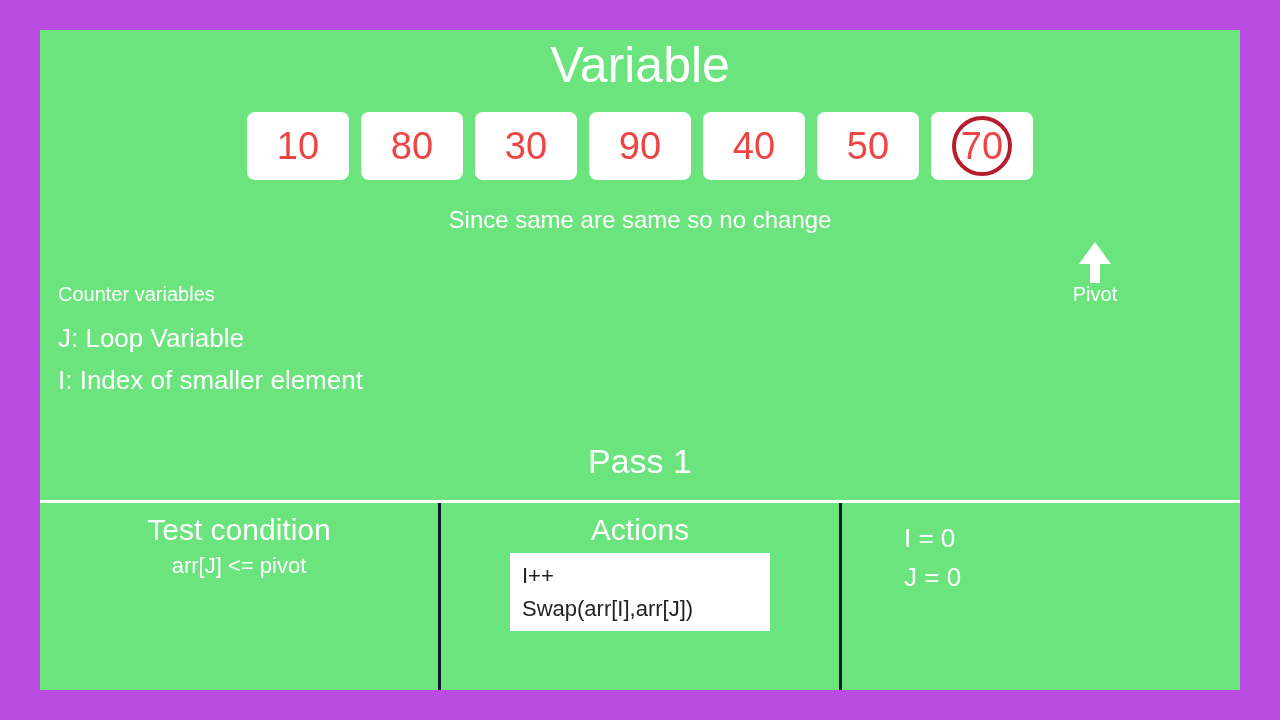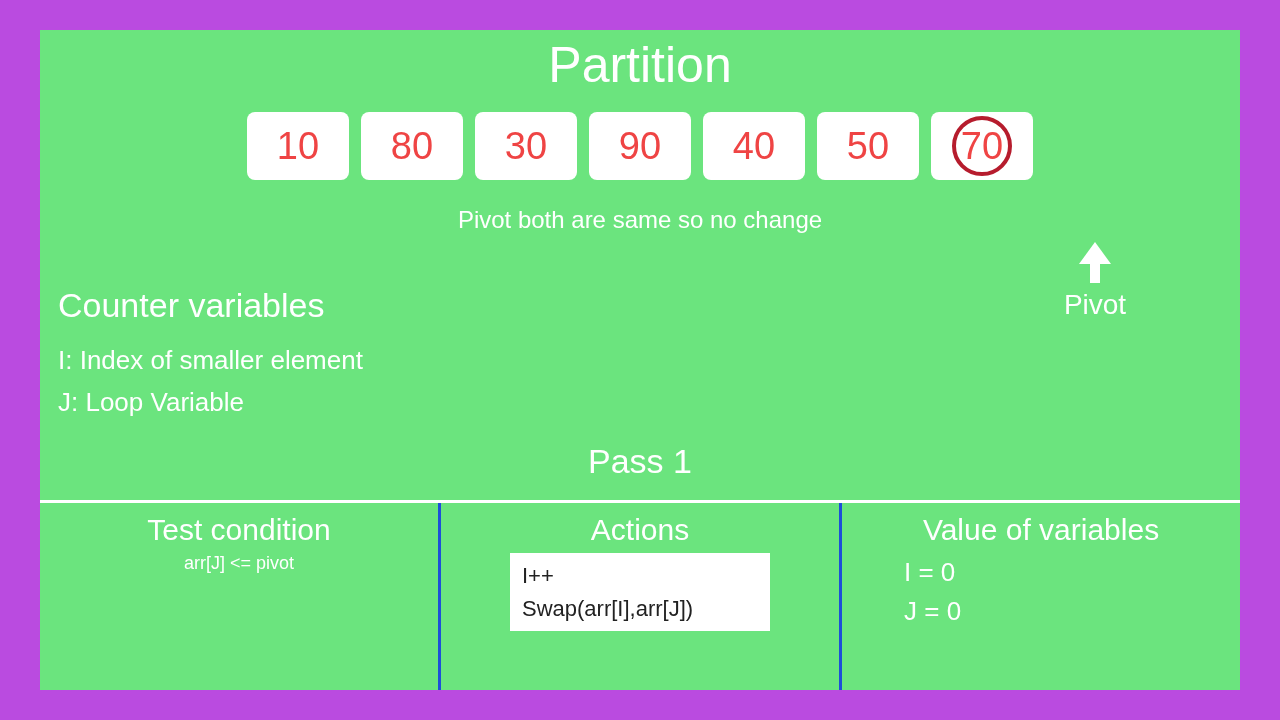--- a/index.html
+++ b/index.html
@@ -68,55 +68,55 @@
   .arrow-up {
     width: 0; height: 0;
     border-left: 16px solid transparent;
     border-right: 16px solid transparent;
     border-bottom: 22px solid #ffffff;
     margin: 0 auto;
   }
   .arrow-stem {
     width: 10px; height: 20px; background: #ffffff; margin: -1px auto 0;
   }
-  .pivot-label { font-size: 28px; margin-top: 6px; }
+  .pivot-label { font-size: 20px; }
   .counter-box {
     position: absolute;
     top: 248px;
     left: 18px;
     font-size: 26px;
     line-height: 1.6;
   }
-  .counter-box h3 { font-size: 34px; font-weight: 400; margin-bottom: 8px; }
+  .counter-box h3 { font-size: 20px; font-weight: 400; margin-bottom: 8px; }
   .pass {
     position: absolute;
     top: 412px;
     left: 0;
     width: 100%;
     text-align: center;
     font-size: 34px;
   }
   .bottom-row {
     position: absolute;
     bottom: 0;
     left: 0;
     width: 100%;
     height: 190px;
     display: flex;
     border-top: 3px solid #ffffff;
   }
   .col {
     flex: 1;
-    border-right: 3px solid #1d4ed8;
+    border-right: 3px solid #0f172a;
     padding: 10px 14px;
     text-align: center;
   }
   .col:last-child { border-right: none; }
   .col h4 { font-size: 30px; font-weight: 400; margin-bottom: 6px; }
-  .cond-sub { font-size: 18px; margin-bottom: 8px; }
+  .cond-sub { font-size: 22px; margin-bottom: 8px; }
   .white-box {
     background: #ffffff;
     color: #222;
     font-size: 22px;
     padding: 6px 12px;
     display: inline-block;
     text-align: left;
   }
   .white-box.center { text-align: center; }
   .var-values {
@@ -126,67 +126,66 @@
     text-align: left;
     padding-left: 48px;
   }
   .col-actions .white-box { width: 260px; line-height: 1.5; }
 </style>
 </head>
 <body>
 
 <div class="panel">
 
-  <div class="title">Partition</div>
+  <div class="title">Variable</div>
 
   <div class="array-row">
     <div class="cell">10</div>
     <div class="cell">80</div>
     <div class="cell">30</div>
     <div class="cell">90</div>
     <div class="cell">40</div>
     <div class="cell">50</div>
     <div class="cell pivot-cell">
       <div class="pivot-inner">70</div>
     </div>
   </div>
 
   <div class="pivot-marker">
     <div class="arrow-up"></div>
     <div class="arrow-stem"></div>
     <div class="pivot-label">Pivot</div>
   </div>
 
-  <div class="message">Pivot both are same so no change</div>
+  <div class="message">Since same are same so no change</div>
 
   <div class="counter-box">
     <h3>Counter variables</h3>
+    <div>J: Loop Variable</div>
     <div>I: Index of smaller element</div>
-    <div>J: Loop Variable</div>
   </div>
 
   <div class="pass">Pass 1</div>
 
   <div class="bottom-row">
 
     <div class="col">
       <h4>Test condition</h4>
       <div class="cond-sub">arr[J] &lt;= pivot</div>
     </div>
 
     <div class="col col-actions">
       <h4>Actions</h4>
       <div class="white-box">
         <div>I++</div>
         <div>Swap(arr[I],arr[J])</div>
       </div>
     </div>
 
     <div class="col">
-      <h4>Value of variables</h4>
       <div class="var-values">
         <div>I  =  0</div>
         <div>J  =  0</div>
       </div>
     </div>
 
   </div>
 
 </div>
 

